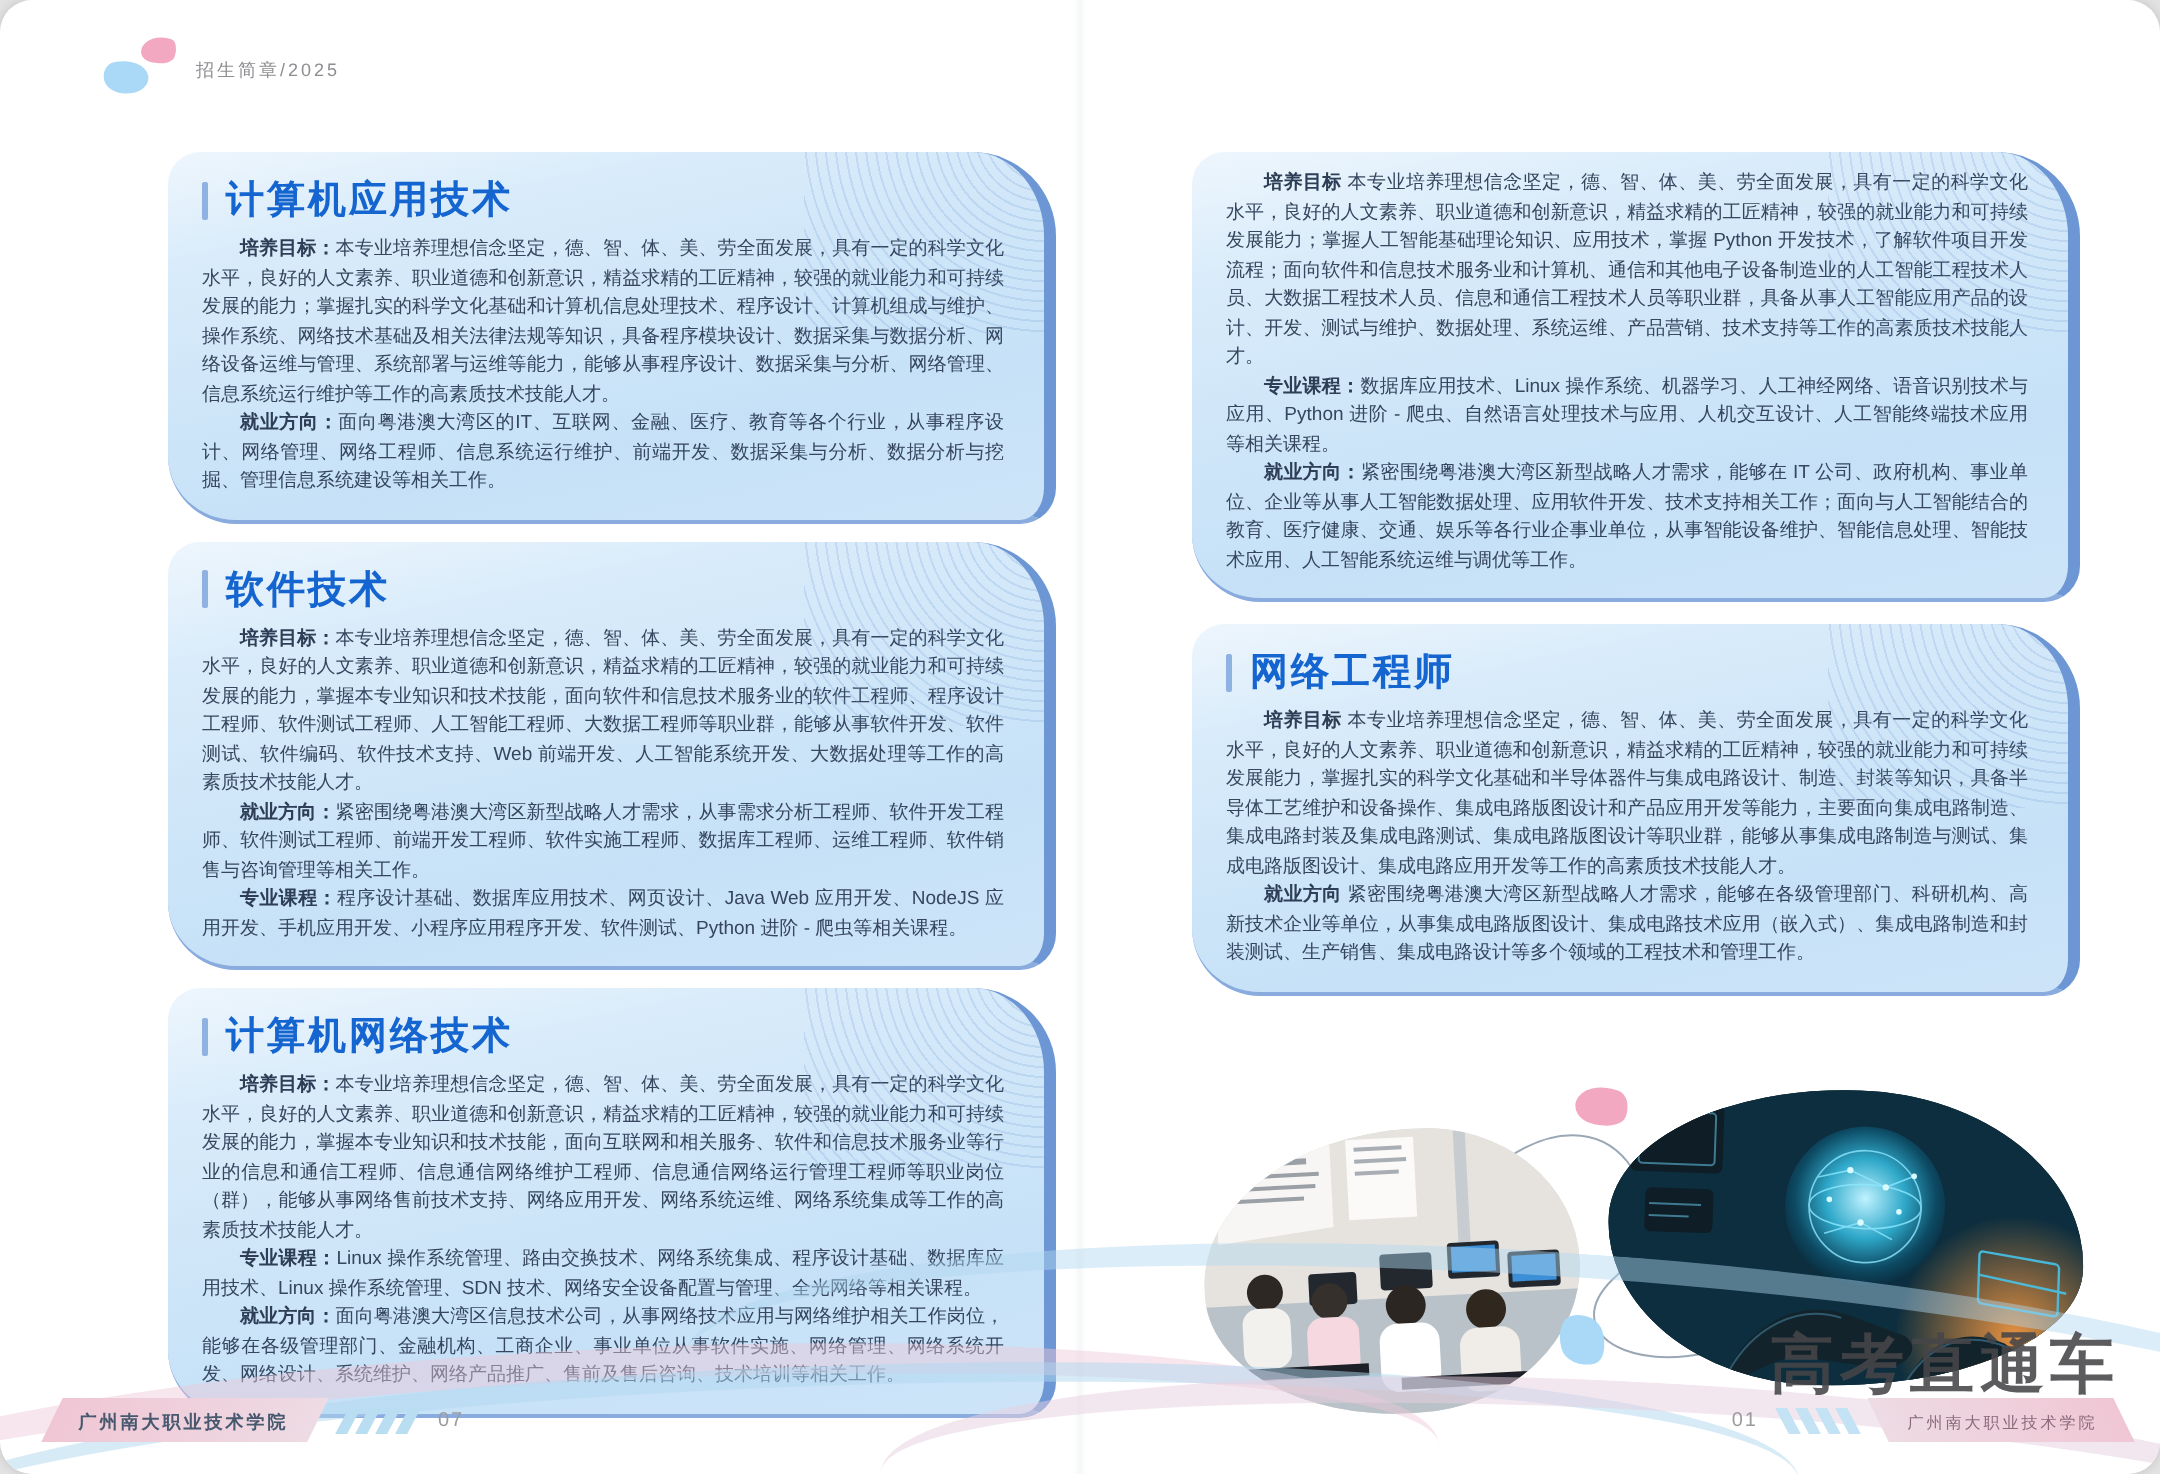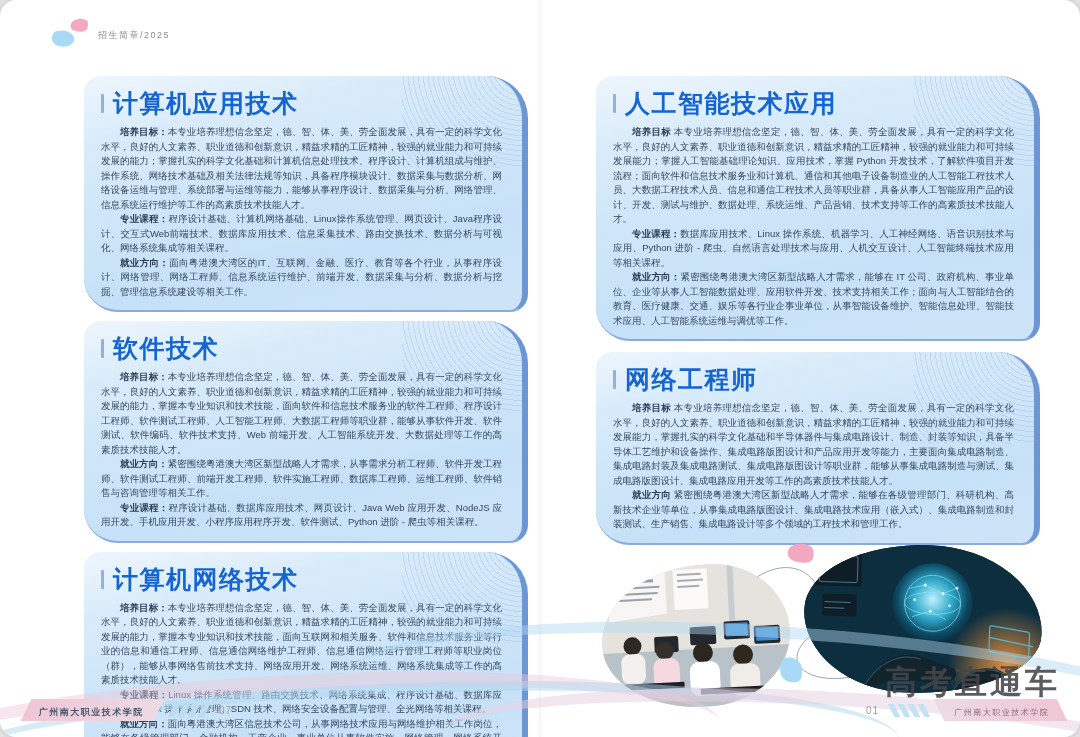--- a/index.html
+++ b/index.html
@@ -30,21 +30,21 @@
   .card { position:relative; overflow:hidden;
           background:linear-gradient(168deg, #eef6fd 0%, #d8ebfa 22%, #c6e1f7 70%, #cde4f8 100%);
           border-radius:16px 42px 18px 34px;
           border-right:6px solid #6d97d4; border-bottom:2px solid #8aabdd;
           padding:9px 20px 11px 17px; }
   .card::before { content:""; position:absolute; top:-28px; right:-30px; width:150px; height:120px;
           background:repeating-radial-gradient(circle at 80% 15%, rgba(255,255,255,0) 0 4px, rgba(118,158,214,.22) 4px 5px);
           pointer-events:none; }
   .card-head { display:flex; align-items:center; gap:9px; margin:2px 0 5px 0; }
   .accent-bar { width:3px; height:19px; background:#8fb2e2; border-radius:1px; flex:none; }
-  .card-title { margin:0; font-size:25px; font-weight:bold; color:#1565d0; letter-spacing:1.5px; }
+  .card-title { margin:0; font-size:19px; font-weight:bold; color:#1565d0; letter-spacing:1.5px; }
   .card p { margin:0; font-size:9.5px; line-height:14.5px; color:#35465e;
             text-align:justify; text-indent:2em; }
   .card p b { color:#2d3e56; }
 
   
   .photos { position:absolute; left:596px; top:545px; width:456px; height:168px; }
   .blob { position:absolute; overflow:hidden; }
   .blob-lab { left:6px; top:20px; width:188px; height:142px; transform:rotate(-3deg);
               border-radius:58% 42% 46% 54% / 54% 50% 52% 46%; background:#d9dde0; }
   .blob-ai { left:208px; top:0px; width:238px; height:148px; transform:rotate(2deg);
@@ -94,21 +94,20 @@
     <span class="hdr-label">招生简章/2025</span>
   </div>
 
   <div class="col col-left">
     <section class="card">
       <div class="card-head">
         <span class="accent-bar"></span>
         <h2 class="card-title">计算机应用技术</h2>
       </div>
       <p><b>培养目标：</b><span>本专业培养理想信念坚定，德、智、体、美、劳全面发展，具有一定的科学文化水平，良好的人文素养、职业道德和创新意识，精益求精的工匠精神，较强的就业能力和可持续发展的能力；掌握扎实的科学文化基础和计算机信息处理技术、程序设计、计算机组成与维护、操作系统、网络技术基础及相关法律法规等知识，具备程序模块设计、数据采集与数据分析、网络设备运维与管理、系统部署与运维等能力，能够从事程序设计、数据采集与分析、网络管理、信息系统运行维护等工作的高素质技术技能人才。</span></p>
-      <p><b>专业课程：</b><span>程序设计基础、计算机网络基础、Linux操作系统管理、网页设计、Java程序设计、交互式Web前端技术、数据库应用技术、信息采集技术、路由交换技术、数据分析与可视化、网络系统集成等相关课程。</span></p>
       <p><b>就业方向：</b><span>面向粤港澳大湾区的IT、互联网、金融、医疗、教育等各个行业，从事程序设计、网络管理、网络工程师、信息系统运行维护、前端开发、数据采集与分析、数据分析与挖掘、管理信息系统建设等相关工作。</span></p>
     </section>
 
     <section class="card">
       <div class="card-head">
         <span class="accent-bar"></span>
         <h2 class="card-title">软件技术</h2>
       </div>
       <p><b>培养目标：</b><span>本专业培养理想信念坚定，德、智、体、美、劳全面发展，具有一定的科学文化水平，良好的人文素养、职业道德和创新意识，精益求精的工匠精神，较强的就业能力和可持续发展的能力，掌握本专业知识和技术技能，面向软件和信息技术服务业的软件工程师、程序设计工程师、软件测试工程师、人工智能工程师、大数据工程师等职业群，能够从事软件开发、软件测试、软件编码、软件技术支持、Web 前端开发、人工智能系统开发、大数据处理等工作的高素质技术技能人才。</span></p>
       <p><b>就业方向：</b><span>紧密围绕粤港澳大湾区新型战略人才需求，从事需求分析工程师、软件开发工程师、软件测试工程师、前端开发工程师、软件实施工程师、数据库工程师、运维工程师、软件销售与咨询管理等相关工作。</span></p>
@@ -121,24 +120,20 @@
         <h2 class="card-title">计算机网络技术</h2>
       </div>
       <p><b>培养目标：</b><span>本专业培养理想信念坚定，德、智、体、美、劳全面发展，具有一定的科学文化水平，良好的人文素养、职业道德和创新意识，精益求精的工匠精神，较强的就业能力和可持续发展的能力，掌握本专业知识和技术技能，面向互联网和相关服务、软件和信息技术服务业等行业的信息和通信工程师、信息通信网络维护工程师、信息通信网络运行管理工程师等职业岗位（群），能够从事网络售前技术支持、网络应用开发、网络系统运维、网络系统集成等工作的高素质技术技能人才。</span></p>
       <p><b>专业课程：</b><span>Linux 操作系统管理、路由交换技术、网络系统集成、程序设计基础、数据库应用技术、Linux 操作系统管理、SDN 技术、网络安全设备配置与管理、全光网络等相关课程。</span></p>
       <p><b>就业方向：</b><span>面向粤港澳大湾区信息技术公司，从事网络技术应用与网络维护相关工作岗位，能够在各级管理部门、金融机构、工商企业、事业单位从事软件实施、网络管理、网络系统开发、网络设计、系统维护、网络产品推广、售前及售后咨询、技术培训等相关工作。</span></p>
     </section>
   </div>
 
   <div class="col col-right">
     <section class="card">
-      <div class="card-head">
-        <span class="accent-bar"></span>
-        <h2 class="card-title">人工智能技术应用</h2>
-      </div>
       <p><b>培养目标 </b><span>本专业培养理想信念坚定，德、智、体、美、劳全面发展，具有一定的科学文化水平，良好的人文素养、职业道德和创新意识，精益求精的工匠精神，较强的就业能力和可持续发展能力；掌握人工智能基础理论知识、应用技术，掌握 Python 开发技术，了解软件项目开发流程；面向软件和信息技术服务业和计算机、通信和其他电子设备制造业的人工智能工程技术人员、大数据工程技术人员、信息和通信工程技术人员等职业群，具备从事人工智能应用产品的设计、开发、测试与维护、数据处理、系统运维、产品营销、技术支持等工作的高素质技术技能人才。</span></p>
       <p><b>专业课程：</b><span>数据库应用技术、Linux 操作系统、机器学习、人工神经网络、语音识别技术与应用、Python 进阶 - 爬虫、自然语言处理技术与应用、人机交互设计、人工智能终端技术应用等相关课程。</span></p>
       <p><b>就业方向：</b><span>紧密围绕粤港澳大湾区新型战略人才需求，能够在 IT 公司、政府机构、事业单位、企业等从事人工智能数据处理、应用软件开发、技术支持相关工作；面向与人工智能结合的教育、医疗健康、交通、娱乐等各行业企事业单位，从事智能设备维护、智能信息处理、智能技术应用、人工智能系统运维与调优等工作。</span></p>
     </section>
 
     <section class="card">
       <div class="card-head">
         <span class="accent-bar"></span>
         <h2 class="card-title">网络工程师</h2>
       </div>

